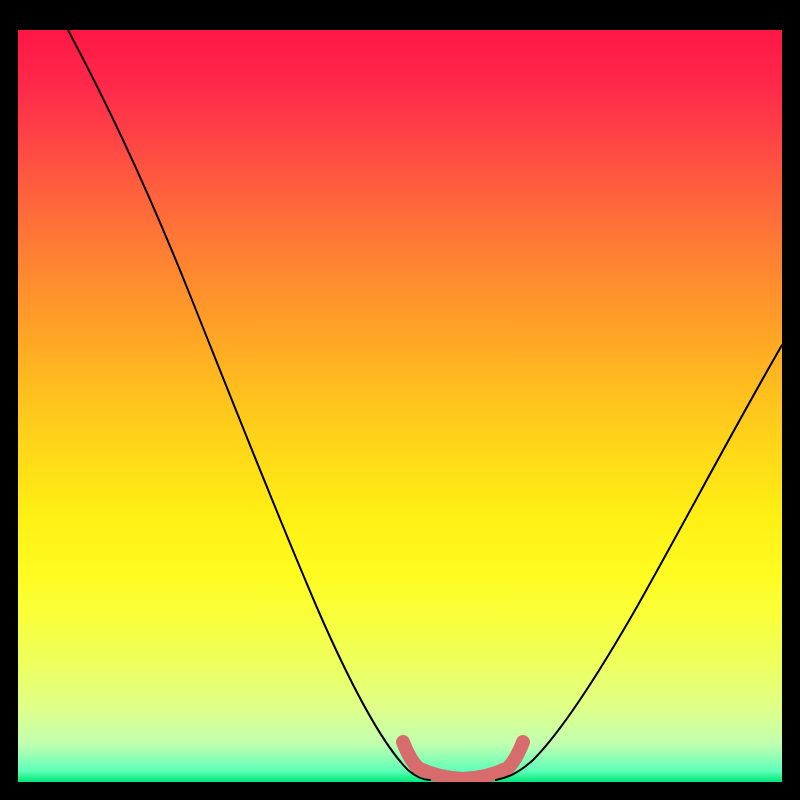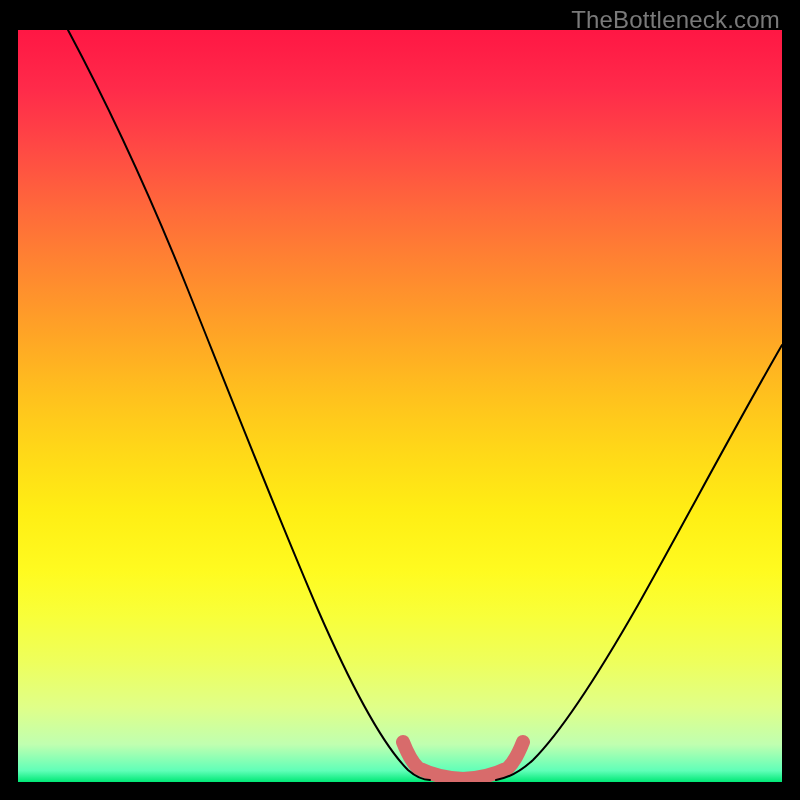--- a/index.html
+++ b/index.html
@@ -63,21 +63,20 @@
     stroke: #000000;
     stroke-width: 2;
     stroke-linecap: round;
     fill: none;
   }
 </style>
 </head>
 <body>
 
 <div class="frame">
-  <div class="watermark">TheBottleneck.com</div>
   <div class="plot-area">
     <svg class="curves" viewBox="0 0 764 752" preserveAspectRatio="none">
 
       <path class="fat-line" d="M 385 712
                Q 392 730 400 738
                Q 420 748 445 749
                Q 470 748 490 738
                Q 498 730 505 712"></path>
 
       <path class="thin-line" d="M 50 0

